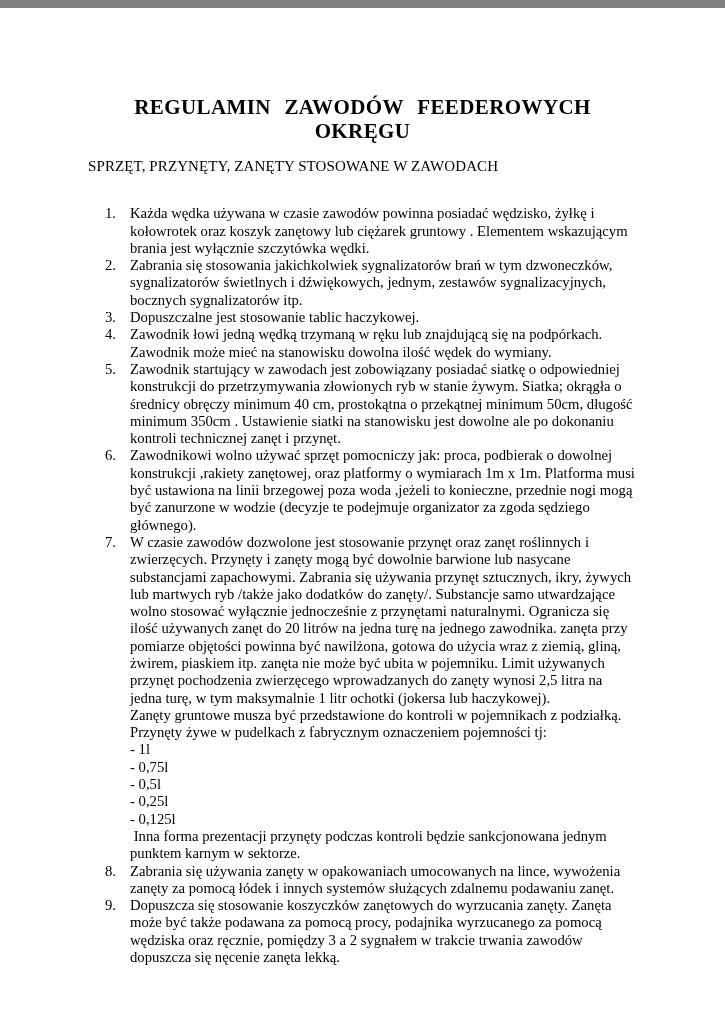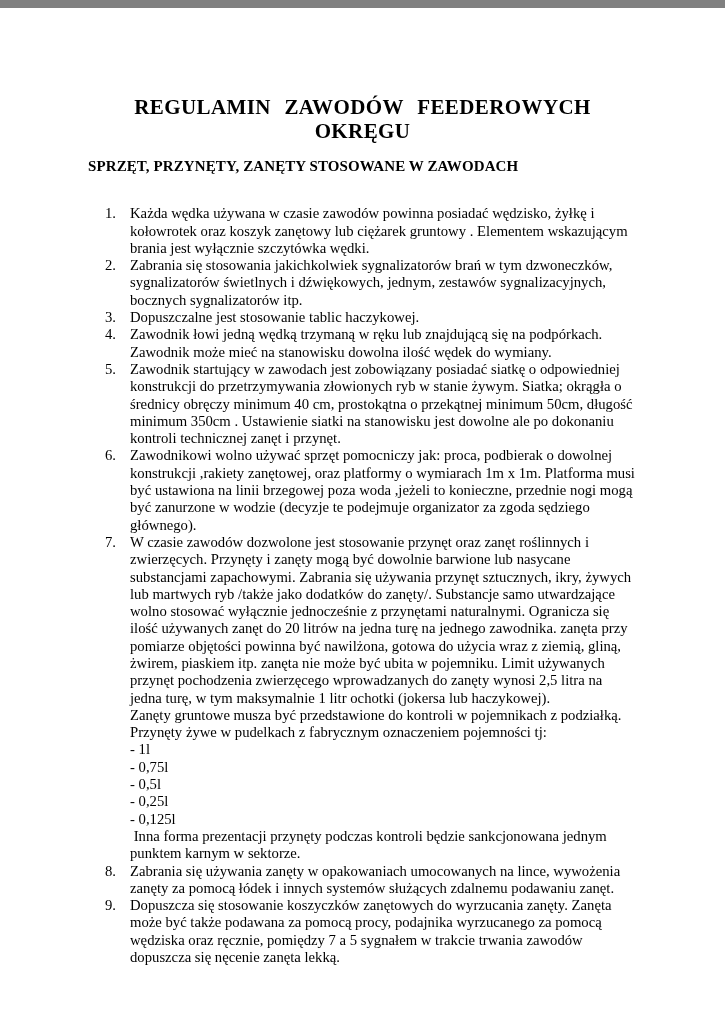--- a/index.html
+++ b/index.html
@@ -23,21 +23,21 @@
     font-size: 21px;
     font-weight: bold;
     text-align: center;
     letter-spacing: 0.4px;
     word-spacing: 0.38em;
     line-height: 1.15;
   }
   .doc-subtitle {
     margin: 0 0 30px 0;
     font-size: 15px;
-    font-weight: bold;
+    font-weight: normal;
     text-align: left;
     letter-spacing: 0.1px;
     line-height: 1.2;
   }
   ol.rules {
     list-style: none;
     counter-reset: rule;
     margin: 0;
     padding: 0 0 0 17px;
     font-size: 14.7px;
@@ -75,15 +75,15 @@
     <li><span class="rule-text">W czasie zawodów dozwolone jest stosowanie przynęt oraz zanęt roślinnych i zwierzęcych. Przynęty i zanęty mogą być dowolnie barwione lub nasycane substancjami zapachowymi. Zabrania się używania przynęt sztucznych, ikry, żywych lub martwych ryb /także jako dodatków do zanęty/. Substancje samo utwardzające wolno stosować wyłącznie jednocześnie z przynętami naturalnymi. Ogranicza się ilość używanych zanęt do 20 litrów na jedna turę na jednego zawodnika. zanęta przy pomiarze objętości powinna być nawilżona, gotowa do użycia wraz z ziemią, gliną, żwirem, piaskiem itp. zanęta nie może być ubita w pojemniku. Limit używanych przynęt pochodzenia zwierzęcego wprowadzanych do zanęty wynosi 2,5 litra na jedna turę, w tym maksymalnie 1 litr ochotki (jokersa lub haczykowej).
 Zanęty gruntowe musza być przedstawione do kontroli w pojemnikach z podziałką.
 Przynęty żywe w pudelkach z fabrycznym oznaczeniem pojemności tj:
 - 1l
 - 0,75l
 - 0,5l
 - 0,25l
 - 0,125l
 &nbsp;Inna forma prezentacji przynęty podczas kontroli będzie sankcjonowana jednym punktem karnym w sektorze.</span></li>
     <li><span class="rule-text">Zabrania się używania zanęty w opakowaniach umocowanych na lince, wywożenia zanęty za pomocą łódek i innych systemów służących zdalnemu podawaniu zanęt.</span></li>
-    <li><span class="rule-text">Dopuszcza się stosowanie koszyczków zanętowych do wyrzucania zanęty. Zanęta może być także podawana za pomocą procy, podajnika wyrzucanego za pomocą wędziska oraz ręcznie, pomiędzy 7 a 5 sygnałem w trakcie trwania zawodów dopuszcza się nęcenie zanęta lekką.</span></li>
+    <li><span class="rule-text">Dopuszcza się stosowanie koszyczków zanętowych do wyrzucania zanęty. Zanęta może być także podawana za pomocą procy, podajnika wyrzucanego za pomocą wędziska oraz ręcznie, pomiędzy 3 a 2 sygnałem w trakcie trwania zawodów dopuszcza się nęcenie zanęta lekką.</span></li>
   </ol>
 </div>
 
 </body></html>

